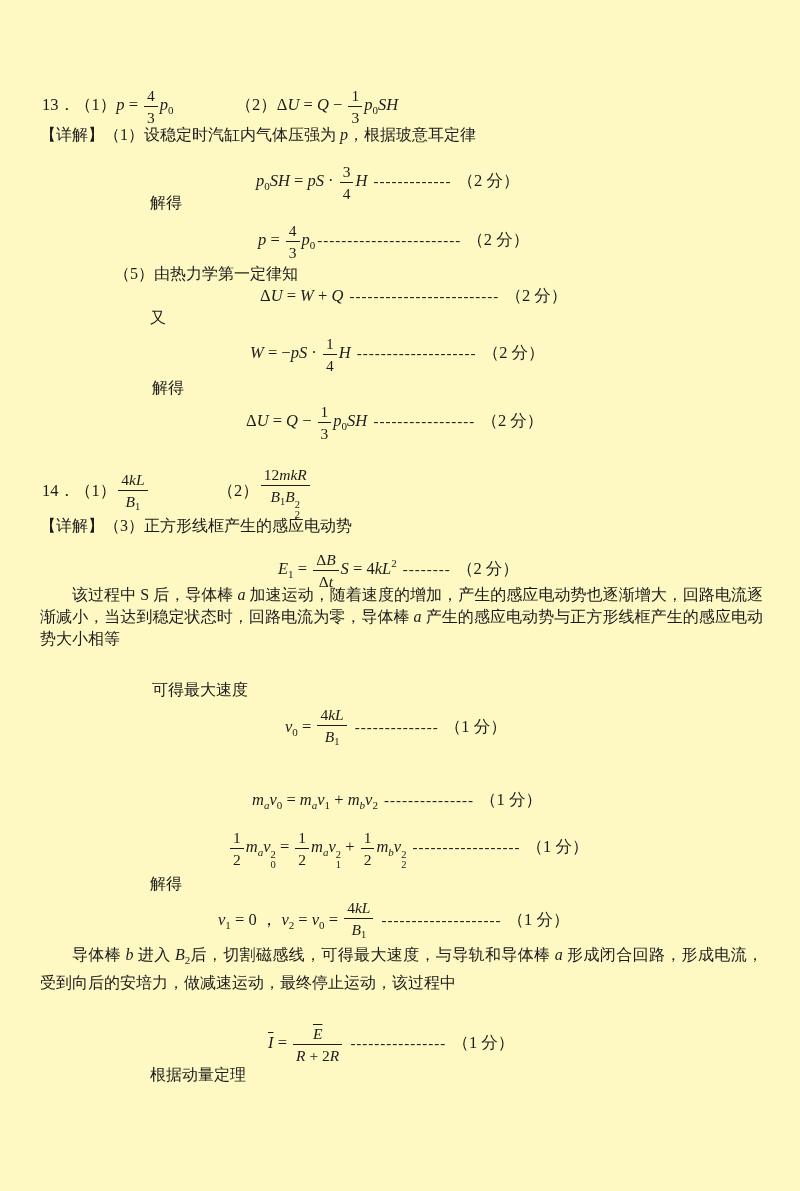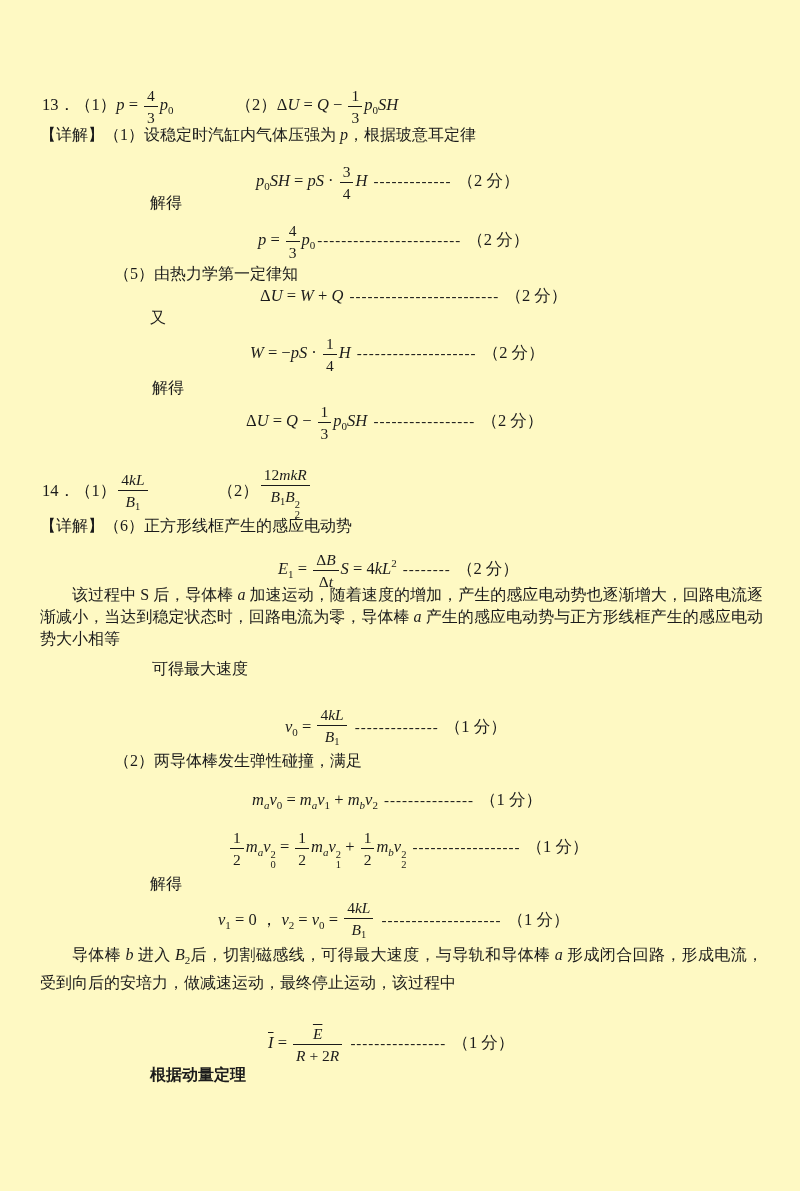--- a/index.html
+++ b/index.html
@@ -49,26 +49,25 @@
     <div class="block math" style="left: 256px; top: 159px;"><span class="mvar">p</span><span class="msub">0</span><span class="mvar">SH</span><span class="mtext"> = </span><span class="mvar">pS</span><span class="mtext"> · </span><span class="mfrac"><span class="mnum"><span class="mtext">3</span></span><span class="mden"><span class="mtext">4</span></span></span><span class="mvar">H</span><span class="mtext"> </span><span class="mdash">-------------</span><span class="mtext"> （2 分）</span></div>
     <div class="block text" style="left: 150px; top: 192px;"><span class="mtext">解得</span></div>
     <div class="block math" style="left: 258px; top: 218px;"><span class="mvar">p</span><span class="mtext"> = </span><span class="mfrac"><span class="mnum"><span class="mtext">4</span></span><span class="mden"><span class="mtext">3</span></span></span><span class="mvar">p</span><span class="msub">0</span><span class="mdash">------------------------</span><span class="mtext"> （2 分）</span></div>
     <div class="block text" style="left: 114px; top: 263px;"><span class="mtext">（5）由热力学第一定律知</span></div>
     <div class="block math" style="left: 244px; top: 274px; margin-left: 16px;"><span class="mtext">Δ</span><span class="mvar">U</span><span class="mtext"> = </span><span class="mvar">W</span><span class="mtext"> + </span><span class="mvar">Q</span><span class="mtext"> </span><span class="mdash">-------------------------</span><span class="mtext"> （2 分）</span></div>
     <div class="block text" style="left: 150px; top: 307px;"><span class="mtext">又</span></div>
     <div class="block math" style="left: 250px; top: 331px;"><span class="mvar">W</span><span class="mtext"> = −</span><span class="mvar">pS</span><span class="mtext"> · </span><span class="mfrac"><span class="mnum"><span class="mtext">1</span></span><span class="mden"><span class="mtext">4</span></span></span><span class="mvar">H</span><span class="mtext"> </span><span class="mdash">--------------------</span><span class="mtext"> （2 分）</span></div>
     <div class="block text" style="left: 152px; top: 377px;"><span class="mtext">解得</span></div>
     <div class="block math" style="left: 246px; top: 399px;"><span class="mtext">Δ</span><span class="mvar">U</span><span class="mtext"> = </span><span class="mvar">Q</span><span class="mtext"> − </span><span class="mfrac"><span class="mnum"><span class="mtext">1</span></span><span class="mden"><span class="mtext">3</span></span></span><span class="mvar">p</span><span class="msub">0</span><span class="mvar">SH</span><span class="mtext"> </span><span class="mdash">-----------------</span><span class="mtext"> （2 分）</span></div>
     <div class="block math" style="left: 42px; top: 465px;"><span class="mtext">14．（1）</span><span class="mfrac"><span class="mnum"><span class="mtext">4</span><span class="mvar">kL</span></span><span class="mden"><span class="mvar">B</span><span class="msub">1</span></span></span><span class="mgap" style="width: 68px;"></span><span class="mtext">（2）</span><span class="mfrac"><span class="mnum"><span class="mtext">12</span><span class="mvar">mkR</span></span><span class="mden"><span class="mvar">B</span><span class="msub">1</span><span class="mvar">B</span><span class="mss"><span class="mssp">2</span><span class="mssb">2</span></span></span></span></div>
-    <div class="block text" style="left: 40px; top: 515px;"><span class="mtext">【详解】（6）正方形线框产生的感应电动势</span></div>
+    <div class="block text" style="left: 40px; top: 515px;"><span class="mtext">【详解】（3）正方形线框产生的感应电动势</span></div>
     <div class="block math" style="left: 278px; top: 541px;"><span class="mvar">E</span><span class="msub">1</span><span class="mtext"> = </span><span class="mfrac"><span class="mnum"><span class="mtext">Δ</span><span class="mvar">B</span></span><span class="mden"><span class="mtext">Δ</span><span class="mvar">t</span></span></span><span class="mvar">S</span><span class="mtext"> = 4</span><span class="mvar">kL</span><span class="msup">2</span><span class="mtext"> </span><span class="mdash">--------</span><span class="mtext"> （2 分）</span></div>
     <div class="block para" style="left: 40px; top: 584px; width: 723px;"><span class="mtext">该过程中 S 后，导体棒 </span><span class="mvar">a</span><span class="mtext"> 加速运动，随着速度的增加，产生的感应电动势也逐渐增大，回路电流逐渐减小，当达到稳定状态时，回路电流为零，导体棒 </span><span class="mvar">a</span><span class="mtext"> 产生的感应电动势与正方形线框产生的感应电动势大小相等</span></div>
-    <div class="block text" style="left: 152px; top: 658px;"><span class="mtext">可得最大速度</span></div>
+    <div class="block text" style="left: 152px; top: 679px;"><span class="mtext">可得最大速度</span></div>
     <div class="block math" style="left: 285px; top: 705px;"><span class="mvar">v</span><span class="msub">0</span><span class="mtext"> = </span><span class="mfrac"><span class="mnum"><span class="mtext">4</span><span class="mvar">kL</span></span><span class="mden"><span class="mvar">B</span><span class="msub">1</span></span></span><span class="mtext"> </span><span class="mdash">--------------</span><span class="mtext"> （1 分）</span></div>
-    <div class="block text" style="left: 114px; top: 750px;"><span class="mtext">（2）两导体棒发生弹性碰撞，满足</span></div>
     <div class="block math" style="left: 252px; top: 778px;"><span class="mvar">m</span><span class="msub mvar">a</span><span class="mvar">v</span><span class="msub">0</span><span class="mtext"> = </span><span class="mvar">m</span><span class="msub mvar">a</span><span class="mvar">v</span><span class="msub">1</span><span class="mtext"> + </span><span class="mvar">m</span><span class="msub mvar">b</span><span class="mvar">v</span><span class="msub">2</span><span class="mtext"> </span><span class="mdash">---------------</span><span class="mtext"> （1 分）</span></div>
     <div class="block math" style="left: 228px; top: 825px;"><span class="mfrac"><span class="mnum"><span class="mtext">1</span></span><span class="mden"><span class="mtext">2</span></span></span><span class="mvar">m</span><span class="msub mvar">a</span><span class="mvar">v</span><span class="mss"><span class="mssp">2</span><span class="mssb">0</span></span><span class="mtext"> = </span><span class="mfrac"><span class="mnum"><span class="mtext">1</span></span><span class="mden"><span class="mtext">2</span></span></span><span class="mvar">m</span><span class="msub mvar">a</span><span class="mvar">v</span><span class="mss"><span class="mssp">2</span><span class="mssb">1</span></span><span class="mtext"> + </span><span class="mfrac"><span class="mnum"><span class="mtext">1</span></span><span class="mden"><span class="mtext">2</span></span></span><span class="mvar">m</span><span class="msub mvar">b</span><span class="mvar">v</span><span class="mss"><span class="mssp">2</span><span class="mssb">2</span></span><span class="mtext"> </span><span class="mdash">------------------</span><span class="mtext"> （1 分）</span></div>
     <div class="block text" style="left: 150px; top: 873px;"><span class="mtext">解得</span></div>
     <div class="block math" style="left: 218px; top: 898px;"><span class="mvar">v</span><span class="msub">1</span><span class="mtext"> = 0 ， </span><span class="mvar">v</span><span class="msub">2</span><span class="mtext"> = </span><span class="mvar">v</span><span class="msub">0</span><span class="mtext"> = </span><span class="mfrac"><span class="mnum"><span class="mtext">4</span><span class="mvar">kL</span></span><span class="mden"><span class="mvar">B</span><span class="msub">1</span></span></span><span class="mtext"> </span><span class="mdash">--------------------</span><span class="mtext"> （1 分）</span></div>
     <div class="block para" style="left: 40px; top: 944px; width: 723px;"><span class="mtext">导体棒 </span><span class="mvar">b</span><span class="mtext"> 进入 </span><span class="mvar">B</span><span class="msub">2</span><span class="mtext">后，切割磁感线，可得最大速度，与导轨和导体棒 </span><span class="mvar">a</span><span class="mtext"> 形成闭合回路，形成电流，受到向后的安培力，做减速运动，最终停止运动，该过程中</span></div>
     <div class="block math" style="left: 268px; top: 1021px;"><span class="mvar mbar">I</span><span class="mtext"> = </span><span class="mfrac"><span class="mnum"><span class="mvar mbar">E</span></span><span class="mden"><span class="mvar">R</span><span class="mtext"> + 2</span><span class="mvar">R</span></span></span><span class="mtext"> </span><span class="mdash">----------------</span><span class="mtext"> （1 分）</span></div>
-    <div class="block text" style="left: 150px; top: 1064px; font-weight: bold;"><span class="mtext">根据动量定理</span></div>
+    <div class="block text" style="left: 150px; top: 1064px;"><span class="mtext">根据动量定理</span></div>
   </div>
 
 </body></html>

